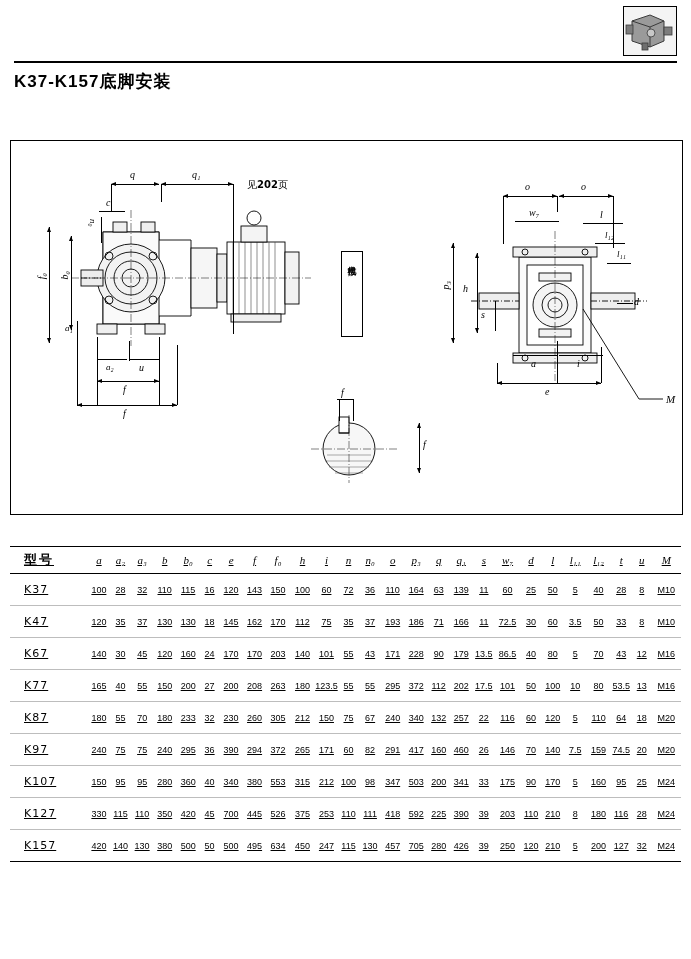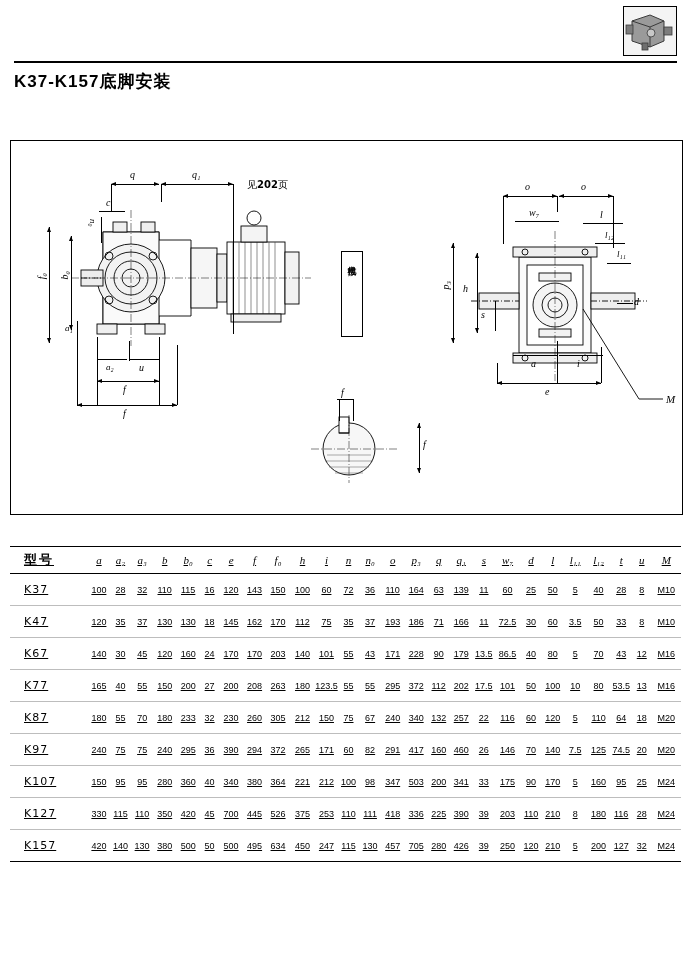--- a/index.html
+++ b/index.html
@@ -550,37 +550,37 @@
           <td>82</td>
           <td>291</td>
           <td>417</td>
           <td>160</td>
           <td>460</td>
           <td>26</td>
           <td>146</td>
           <td>70</td>
           <td>140</td>
           <td>7.5</td>
-          <td>125</td>
+          <td>159</td>
           <td>74.5</td>
           <td>20</td>
           <td>M20</td>
         </tr>
         <tr>
           <td class="model">K107</td>
           <td>150</td>
           <td>95</td>
           <td>95</td>
           <td>280</td>
           <td>360</td>
           <td>40</td>
           <td>340</td>
           <td>380</td>
-          <td>364</td>
-          <td>221</td>
+          <td>553</td>
+          <td>315</td>
           <td>212</td>
           <td>100</td>
           <td>98</td>
           <td>347</td>
           <td>503</td>
           <td>200</td>
           <td>341</td>
           <td>33</td>
           <td>175</td>
           <td>90</td>
@@ -600,21 +600,21 @@
           <td>420</td>
           <td>45</td>
           <td>700</td>
           <td>445</td>
           <td>526</td>
           <td>375</td>
           <td>253</td>
           <td>110</td>
           <td>111</td>
           <td>418</td>
-          <td>336</td>
+          <td>592</td>
           <td>225</td>
           <td>390</td>
           <td>39</td>
           <td>203</td>
           <td>110</td>
           <td>210</td>
           <td>8</td>
           <td>180</td>
           <td>116</td>
           <td>28</td>

